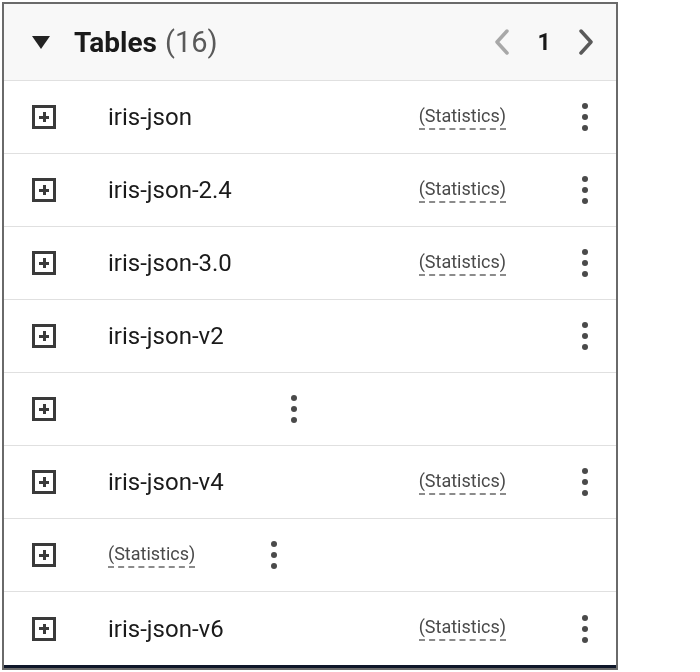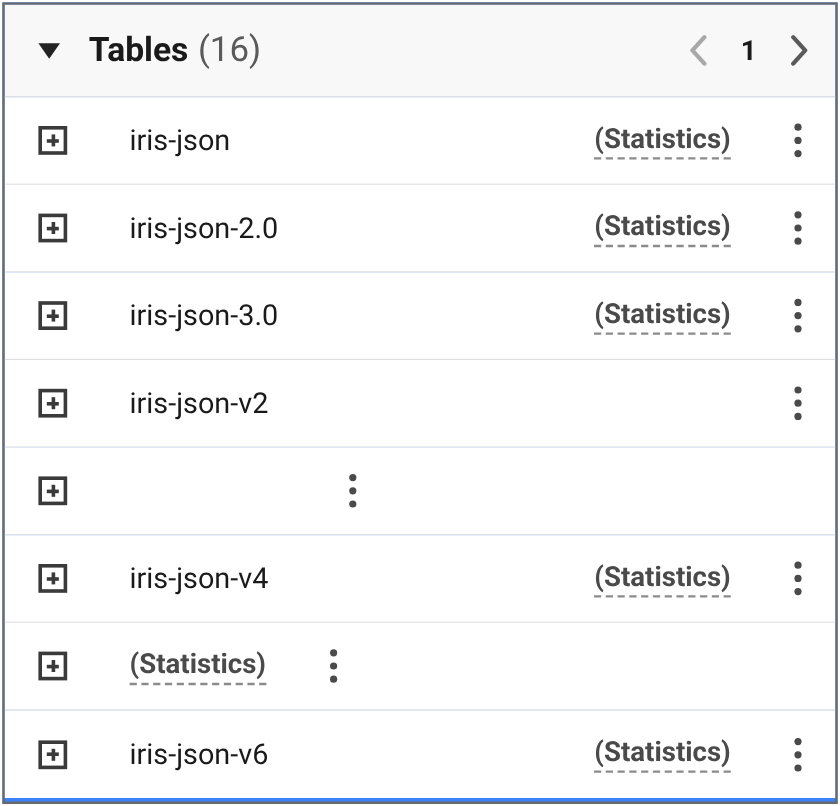--- a/index.html
+++ b/index.html
@@ -4,25 +4,25 @@
   <style>
     * { box-sizing: border-box; margin: 0; padding: 0; }
     body {
       font-family: -apple-system, BlinkMacSystemFont, "Segoe UI", Roboto, Helvetica, Arial, sans-serif;
       background: #fff;
       width: 700px;
       height: 672px;
       overflow: hidden;
     }
     .container {
-      width: 696px;
+      width: 616px;
       height: 668px;
       margin: 2px;
       border: 2px solid #6a6a6a;
-      background: #3b82f6;
+      background: #0f172a;
     }
     .header {
       display: flex;
       align-items: center;
       height: 77px;
       padding: 0 22px 0 28px;
       background: #f8f8f8;
       border-bottom: 1px solid #e0e0e0;
     }
     .caret-down {
@@ -90,27 +90,26 @@
     }
     .plus-icon::before { width: 10px; height: 3px; top: 7.5px; left: 4px; }
     .plus-icon::after  { width: 3px; height: 10px; top: 4px; left: 7.5px; }
     .name {
       flex: 1;
       font-size: 24px;
       font-weight: 400;
       color: #1a1a1a;
     }
     .stats {
-      font-size: 23px;
+      font-size: 18px;
       color: #4a4a4a;
       border-bottom: 2px dashed #8b8b8b;
       padding-bottom: 2px;
       cursor: pointer;
-      margin-right: 21px;
-      font-weight: bold;
+      margin-right: 44px;
     }
     .stats-spacer {
       width: 123px;
       margin-right: 28px;
     }
     .kebab {
       width: 22px;
       display: flex;
       flex-direction: column;
       align-items: center;
@@ -153,21 +152,21 @@
         <span class="name">iris-json</span>
         <span class="stats">(Statistics)</span>
         <div class="kebab">
           <span></span>
           <span></span>
           <span></span>
         </div>
       </div>
       <div class="row">
         <div class="plus-icon"></div>
-        <span class="name">iris-json-2.0</span>
+        <span class="name">iris-json-2.4</span>
         <span class="stats">(Statistics)</span>
         <div class="kebab">
           <span></span>
           <span></span>
           <span></span>
         </div>
       </div>
       <div class="row">
         <div class="plus-icon"></div>
         <span class="name">iris-json-3.0</span>

